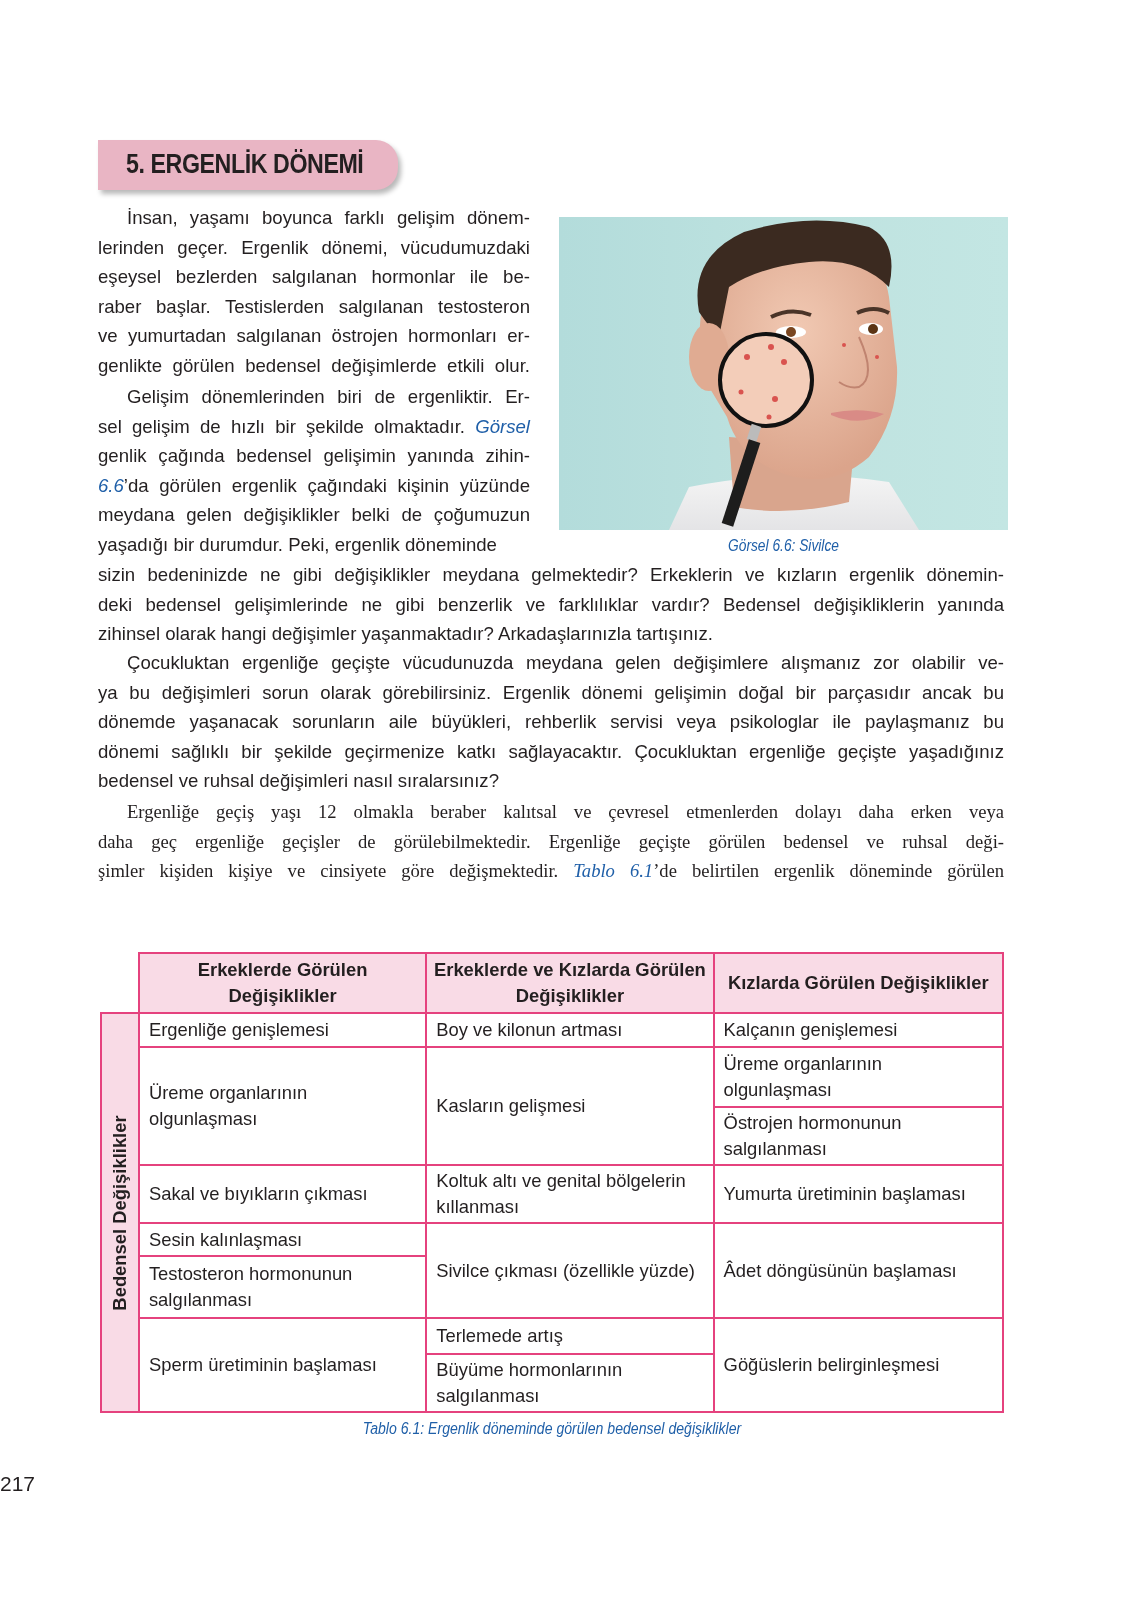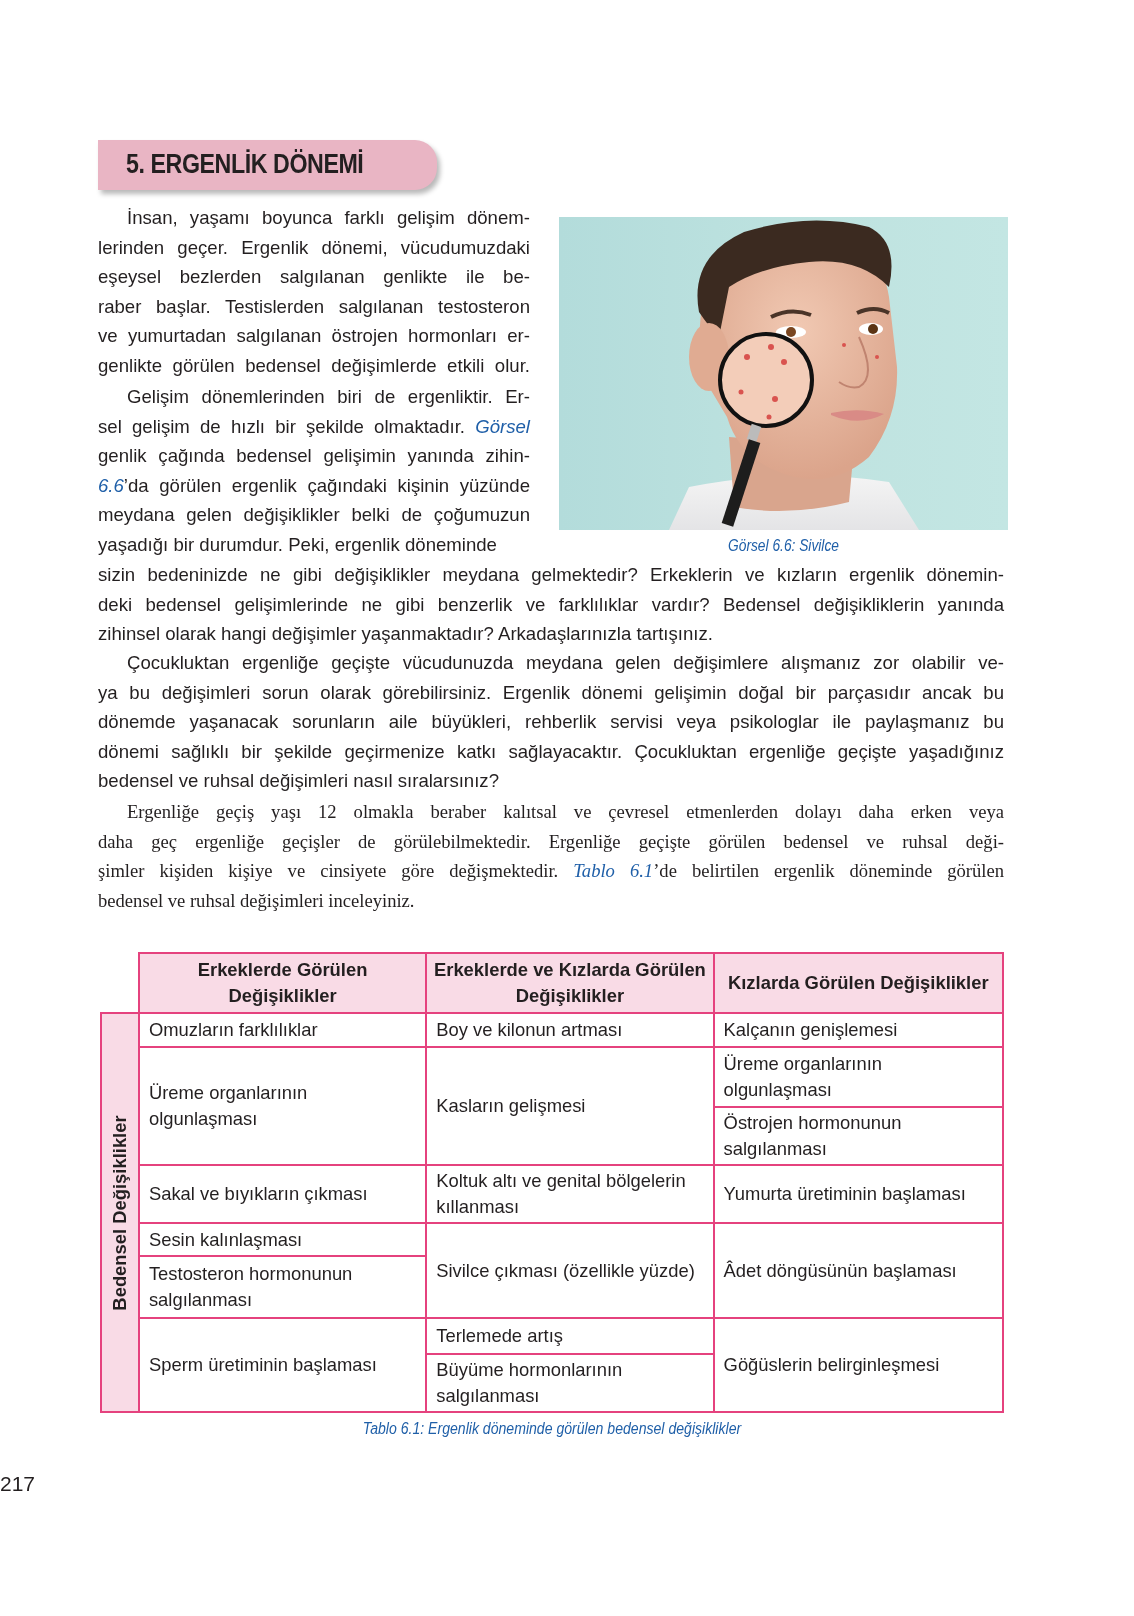--- a/index.html
+++ b/index.html
@@ -1,21 +1,21 @@
 <!DOCTYPE html>
 <html><head>
 <meta charset="utf-8">
 <style>
   html, body { margin: 0; padding: 0; background: #ffffff; }
   body { width: 1134px; height: 1616px; position: relative; overflow: hidden;
          font-family: "Liberation Sans", sans-serif; color: #231f20; }
 
   .title-banner { position: absolute; left: 98px; top: 140px; width: 300px; height: 50px;
     background: #e9b5c4; border-radius: 0 22px 22px 0;
-    box-shadow: 3px 4px 5px rgba(0,0,0,0.28); padding-left: 39px; }
+    box-shadow: 3px 4px 5px rgba(0,0,0,0.28); }
   .title-banner span { position: absolute; left: 28px; top: 9px; font-size: 27px; font-weight: bold;
     letter-spacing: -0.5px; color: #231f20; transform: scaleX(0.86); transform-origin: left center;
     white-space: nowrap; }
 
   .para { position: absolute; font-size: 18.6px; line-height: 29.6px; text-align: justify; margin: 0; }
   .para .ln { display: block; white-space: nowrap; text-align: justify; text-align-last: justify; }
   .para .ln.last { text-align-last: left; }
   .indent { padding-left: 29px; }
   .ref { color: #1f5fa8; font-style: italic; }
 
@@ -40,21 +40,21 @@
 </head>
 <body>
 
 <div class="title-banner">
   <span>5. ERGENLİK DÖNEMİ</span>
 </div>
 
 <div class="para" style="left:98px; top:203px; width:432px;">
   <span class="ln indent">İnsan, yaşamı boyunca farklı gelişim dönem-</span>
   <span class="ln">lerinden geçer. Ergenlik dönemi, vücudumuzdaki</span>
-  <span class="ln">eşeysel bezlerden salgılanan genlikte ile be-</span>
+  <span class="ln">eşeysel bezlerden salgılanan hormonlar ile be-</span>
   <span class="ln">raber başlar. Testislerden salgılanan testosteron</span>
   <span class="ln">ve yumurtadan salgılanan östrojen hormonları er-</span>
   <span class="ln">genlikte görülen bedensel değişimlerde etkili olur.</span>
 </div>
 
 <div class="para" style="left:98px; top:382px; width:432px;">
   <span class="ln indent">Gelişim dönemlerinden biri de ergenliktir. Er-</span>
   <span class="ln">
     <span>sel gelişim de hızlı bir şekilde olmaktadır.</span>
     <span class="ref">Görsel</span>
@@ -125,42 +125,41 @@
   <span class="ln">ya bu değişimleri sorun olarak görebilirsiniz. Ergenlik dönemi gelişimin doğal bir parçasıdır ancak bu</span>
   <span class="ln">dönemde yaşanacak sorunların aile büyükleri, rehberlik servisi veya psikologlar ile paylaşmanız bu</span>
   <span class="ln">dönemi sağlıklı bir şekilde geçirmenize katkı sağlayacaktır. Çocukluktan ergenliğe geçişte yaşadığınız</span>
   <span class="ln last">bedensel ve ruhsal değişimleri nasıl sıralarsınız?</span>
 </div>
 
 <div class="para" style="left:98px; top:797px; width:906px;font-family:Liberation Serif, serif;">
   <span class="ln indent">Ergenliğe geçiş yaşı 12 olmakla beraber kalıtsal ve çevresel etmenlerden dolayı daha erken veya</span>
   <span class="ln">daha geç ergenliğe geçişler de görülebilmektedir. Ergenliğe geçişte görülen bedensel ve ruhsal deği-</span>
   <span class="ln"><span>şimler kişiden kişiye ve cinsiyete göre değişmektedir.</span> <span class="ref">Tablo 6.1</span><span>’de belirtilen ergenlik döneminde görülen</span></span>
-  <span class="ln last">bedensel ve ruhsal değişimleri inceleyiniz.</span>
 </div>
 
 <table class="changes">
   <colgroup>
     <col style="width:38px">
     <col style="width:288px">
     <col style="width:288px">
     <col style="width:290px">
   </colgroup>
   <tbody>
       <tr>
     <td class="empty-corner"></td>
     <th>Erkeklerde Görülen Değişiklikler</th>
     <th>Erkeklerde ve Kızlarda Görülen Değişiklikler</th>
     <th>Kızlarda Görülen Değişiklikler</th>
   </tr>
   <tr style="height:34px">
     <td class="side" rowspan="10">
       <span class="side-label">Bedensel Değişiklikler</span>
     </td>
-    <td>Omuzların farklılıklar</td>
+    <td>Ergenliğe genişlemesi</td>
     <td>Boy ve kilonun artması</td>
     <td>Kalçanın genişlemesi</td>
   </tr>
   <tr style="height:60px">
     <td rowspan="2">Üreme organlarının olgunlaşması</td>
     <td rowspan="2">Kasların gelişmesi</td>
     <td>Üreme organlarının olgunlaşması</td>
   </tr>
   <tr style="height:56px">
     <td>Östrojen hormonunun salgılanması</td>

